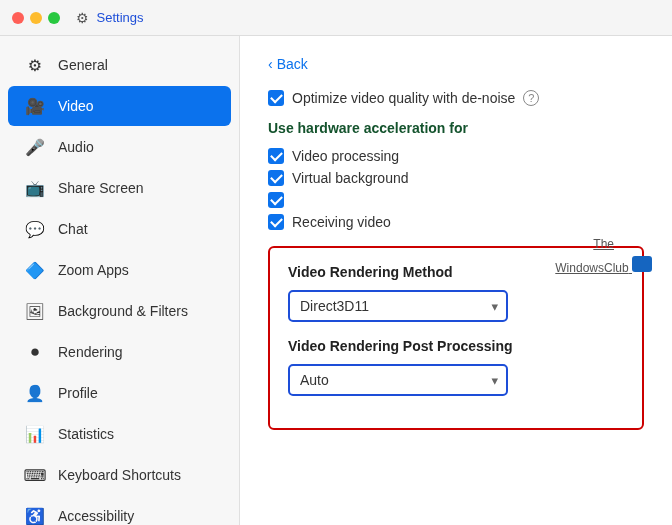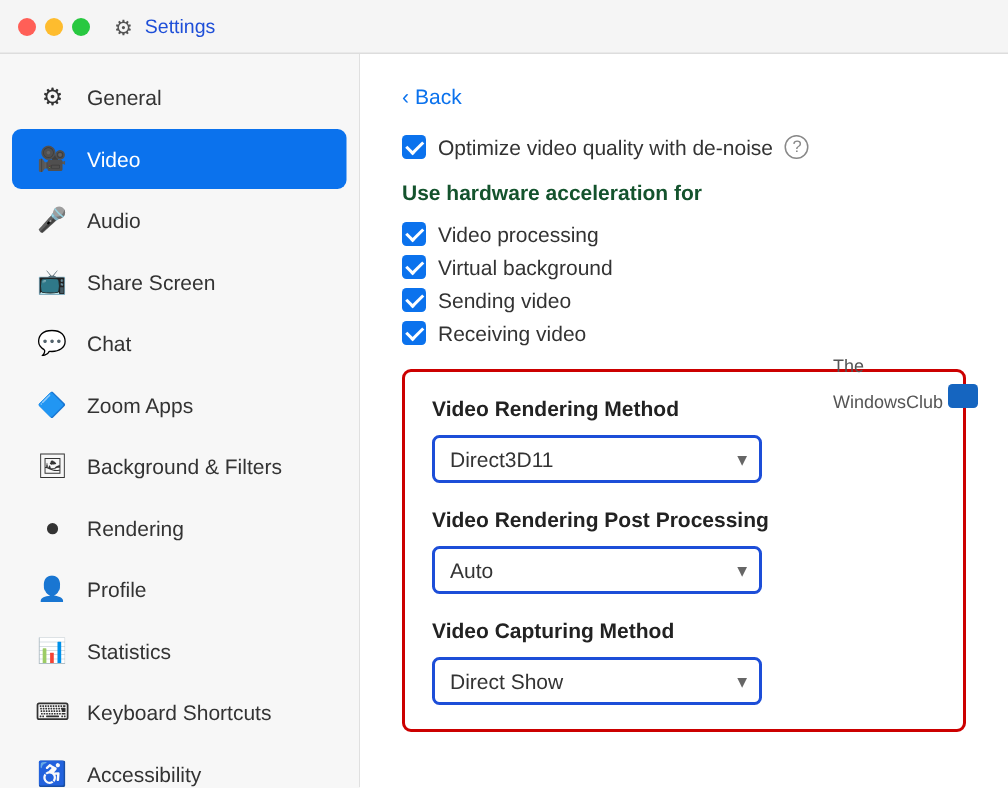--- a/index.html
+++ b/index.html
@@ -195,23 +195,25 @@
       top: 50%;
       transform: translateY(-50%);
       color: #666;
       pointer-events: none;
       font-size: 13px;
     }
     .watermark {
       position: absolute;
       right: 20px;
       top: 200px;
+      text-align: center;
       color: #555;
       font-size: 12px;
       line-height: 1.4;
+      text-decoration: underline;
     }
     .watermark-box {
       background: #0b72ed;
       color: white;
       padding: 2px 6px;
       font-size: 11px;
       border-radius: 2px;
       margin-top: 2px;
     }
   </style>
@@ -298,21 +300,20 @@
       <div class="hw-item">
         <div class="checkbox-icon"></div>
         <span class="checkbox-label">Video processing</span>
       </div>
       <div class="hw-item">
         <div class="checkbox-icon"></div>
         <span class="checkbox-label">Virtual background</span>
       </div>
       <div class="hw-item">
         <div class="checkbox-icon"></div>
-        <span class="checkbox-label">Sending video</span>
       </div>
       <div class="hw-item">
         <div class="checkbox-icon"></div>
         <span class="checkbox-label">Receiving video</span>
       </div>
     </div>
 
     <div class="bordered-box">
       <div class="render-section">
         <div class="render-label">Video Rendering Method</div>
@@ -330,30 +331,20 @@
         <div class="render-label">Video Rendering Post Processing</div>
         <div class="select-wrapper">
           <select>
             <option>Auto</option>
             <option>None</option>
             <option>Enhanced</option>
           </select>
         </div>
       </div>
 
-      <div class="render-section" style="margin-bottom:0">
-        <div class="render-label">Video Capturing Method</div>
-        <div class="select-wrapper">
-          <select>
-            <option>Direct Show</option>
-            <option>OBS Virtual Camera</option>
-            <option>Auto</option>
-          </select>
-        </div>
-      </div>
     </div>
 
     <div class="watermark">
       <span>The</span><br>
       <span>WindowsClub</span>
       <div class="watermark-box" style="background:#1565c0; padding:2px 8px; font-size:10px; border-radius:3px; margin-top:3px; display:inline-block; width:20px; height:16px;"></div>
     </div>
   </div>
 </div>
 

